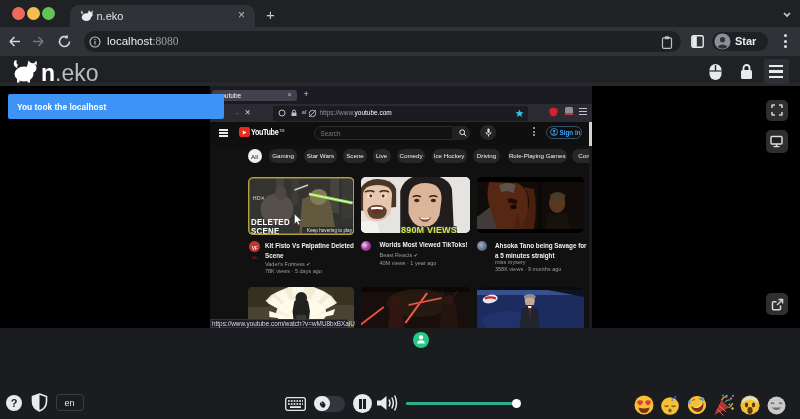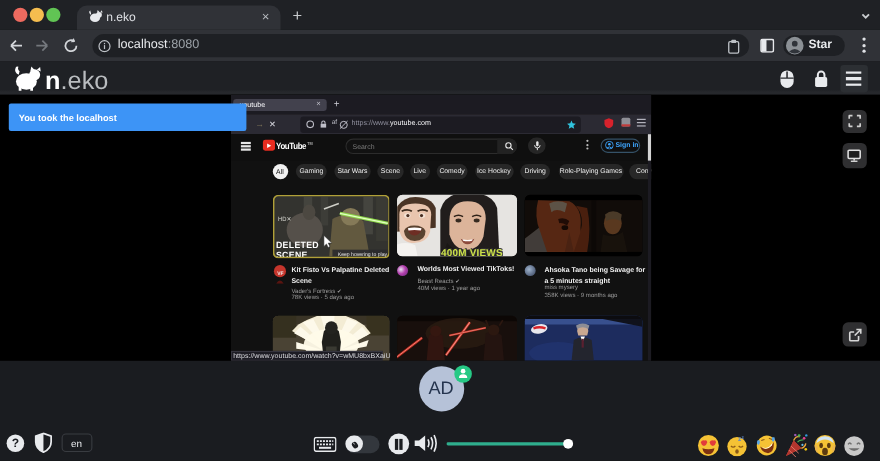--- a/index.html
+++ b/index.html
@@ -46,21 +46,21 @@
     <path d="M13.5 8.5 A5 5 0 1 1 11.7 4.7" stroke="#d2d5d9" stroke-width="1.6" fill="none"></path>
     <path d="M11.2 1.5 L12 5.2 L8.3 5.3 Z" fill="#d2d5d9"></path>
   </svg>
 
   <div class="a" style="left:84px;top:31px;width:597px;height:21px;border-radius:11px;background:#1e2024;"></div>
   <svg class="a" style="left:89px;top:35.5px;" width="12" height="12" viewBox="0 0 12 12">
     <circle cx="6" cy="6" r="5" stroke="#bdc1c6" stroke-width="1.1" fill="none"></circle>
     <rect x="5.45" y="5" width="1.1" height="3.6" fill="#bdc1c6"></rect>
     <rect x="5.45" y="3" width="1.1" height="1.2" fill="#bdc1c6"></rect>
   </svg>
-  <div class="a" style="left:107px;top:35px;font-size:11.5px;color:#e8eaed;">localhost<span style="color:#9aa0a6;">:8080</span></div>
+  <div class="a" style="left:107px;top:35px;font-size:11.5px;color:#e8eaed;">localhost<span style="color:#9aa0a6;font-family:Liberation Serif, serif;">:8080</span></div>
 
   <svg class="a" style="left:660px;top:34.5px;" width="14" height="15" viewBox="0 0 14 15">
     <rect x="2.5" y="2.8" width="9" height="10.5" rx="1.2" stroke="#bdc1c6" stroke-width="1.2" fill="none"></rect>
     <rect x="4.8" y="1.2" width="4.4" height="3" rx="0.8" fill="#bdc1c6"></rect>
   </svg>
 
   <svg class="a" style="left:691px;top:35px;" width="13" height="13" viewBox="0 0 13 13">
     <rect x="0.8" y="0.8" width="11.4" height="11.4" rx="1.5" stroke="#e8eaed" stroke-width="1.4" fill="none"></rect>
     <rect x="1.2" y="1.2" width="4.6" height="10.6" fill="#e8eaed"></rect>
   </svg>
@@ -237,21 +237,21 @@
         <path d="M38 56 L38 14 Q42 -2 62 -2 Q84 -2 88 12 L90 56 Z" fill="#211d1c"></path>
         <path d="M46 24 Q46 6 62 6 Q78 6 78 22 L76 38 Q72 50 61 50 Q50 50 46 36 Z" fill="#dcb49a"></path>
         <path d="M50 20 Q54 17.5 58 20" stroke="#2e2118" stroke-width="1.4" fill="none"></path>
         <path d="M66 20 Q70 17.5 74 20" stroke="#2e2118" stroke-width="1.4" fill="none"></path>
         <ellipse cx="54" cy="23.5" rx="2.6" ry="1.8" fill="#362a20"></ellipse>
         <ellipse cx="70" cy="23.5" rx="2.6" ry="1.8" fill="#362a20"></ellipse>
         <path d="M56 40 Q62 43 68 40 Q66 45 62 45 Q58 45 56 40Z" fill="#8d4a3c"></path>
         <path d="M57.5 40.5 Q62 42 66.5 40.5 L66 41.8 Q62 43 58 41.8Z" fill="#fff"></path>
         <path d="M40 56 L44 44 Q52 54 62 52 L64 56 Z" fill="#1a1715"></path>
       </svg>
-      <div style="position:absolute;left:40px;top:48.5px;font-size:9px;font-weight:bold;color:#cde24a;white-space:nowrap;text-shadow:0.8px 0.8px 0 #333, -0.8px 0.8px 0 #333, 0.8px -0.8px 0 #333;letter-spacing:0.2px;">400M VIEWS</div>
+      <div style="position:absolute;left:40px;top:48.5px;font-size:9px;font-weight:bold;color:#cde24a;white-space:nowrap;text-shadow:0.8px 0.8px 0 #333, -0.8px 0.8px 0 #333, 0.8px -0.8px 0 #333;letter-spacing:0.2px;">890M VIEWS</div>
     </div>
     <div id="t3" class="a" style="left:267px;top:90.5px;width:107px;height:56.5px;border-radius:5px;background:#0a0705;overflow:hidden;">
       <svg width="107" height="56.5" viewBox="0 0 105.5 56.5" preserveAspectRatio="none" style="position:absolute;left:0;top:0;">
         <rect width="105.5" height="56.5" fill="#000"></rect>
         <rect x="0" y="5" width="105.5" height="47" fill="#16100c"></rect>
         <path d="M0 40 L18 26 L30 52 L0 52 Z" fill="#544e49"></path>
         <path d="M12 5 Q8 20 14 34 L20 52 L52 52 L50 30 Q52 12 40 6 Z" fill="#6f3319"></path>
         <path d="M22 8 Q30 4 38 8 L36 16 Q28 12 24 16 Z" fill="#77695a"></path>
         <path d="M30 22 Q36 20 40 24 L38 28 Q33 25 31 26 Z" fill="#2a1008"></path>
         <ellipse cx="36" cy="30" rx="3" ry="2.2" fill="#1c0c06"></ellipse>
@@ -364,21 +364,20 @@
     <path d="M9.5 7.5 V10.8 Q9.5 11.8 8.5 11.8 H2.5 Q1.5 11.8 1.5 10.8 V4.8 Q1.5 3.8 2.5 3.8 H5.5" stroke="#d8d8d8" stroke-width="1.5" fill="none"></path>
     <path d="M7.5 1.5 H11.5 V5.5" stroke="#d8d8d8" stroke-width="1.5" fill="none"></path>
     <line x1="11" y1="2" x2="6" y2="7" stroke="#d8d8d8" stroke-width="1.5"></line>
   </svg>
 
   <div class="a" style="left:8px;top:94px;width:216px;height:25px;background:#3d94f6;border-radius:2px;"></div>
   <div class="a" style="left:17px;top:101.5px;font-size:8.4px;font-weight:bold;color:#fff;">You took the localhost</div>
 
   <div class="a" style="left:0;top:327.5px;width:800px;height:91.5px;background:#1a1c20;"></div>
 
-  <div class="a" style="left:380.5px;top:332.5px;width:41px;height:41px;border-radius:50%;background:#b6c2d8;text-align:center;line-height:41px;font-size:16.5px;color:#25344e;">AD</div>
   <div class="a" style="left:412.5px;top:331.5px;width:16px;height:16px;border-radius:50%;background:#26c985;"></div>
   <svg class="a" style="left:415.5px;top:334px;" width="10" height="11" viewBox="0 0 10 11">
     <circle cx="5" cy="3.4" r="2.1" fill="#fff"></circle>
     <path d="M1.2 9.6 Q1.2 6.2 5 6.2 Q8.8 6.2 8.8 9.6 Z" fill="#fff"></path>
   </svg>
 
   <div class="a" style="left:6px;top:394.5px;width:16px;height:16px;border-radius:50%;background:#e8eaed;text-align:center;line-height:16px;font-size:11px;font-weight:bold;color:#1b1d21;">?</div>
   <svg class="a" style="left:31px;top:393px;" width="17" height="19" viewBox="0 0 17 19">
     <path d="M8.5 1 L15.5 3.5 V8.5 Q15.5 15 8.5 18 Q1.5 15 1.5 8.5 V3.5 Z" fill="none" stroke="#e8eaed" stroke-width="1.6"></path>
     <path d="M8.5 1 L1.5 3.5 V8.5 Q1.5 15 8.5 18 Z" fill="#e8eaed"></path>

